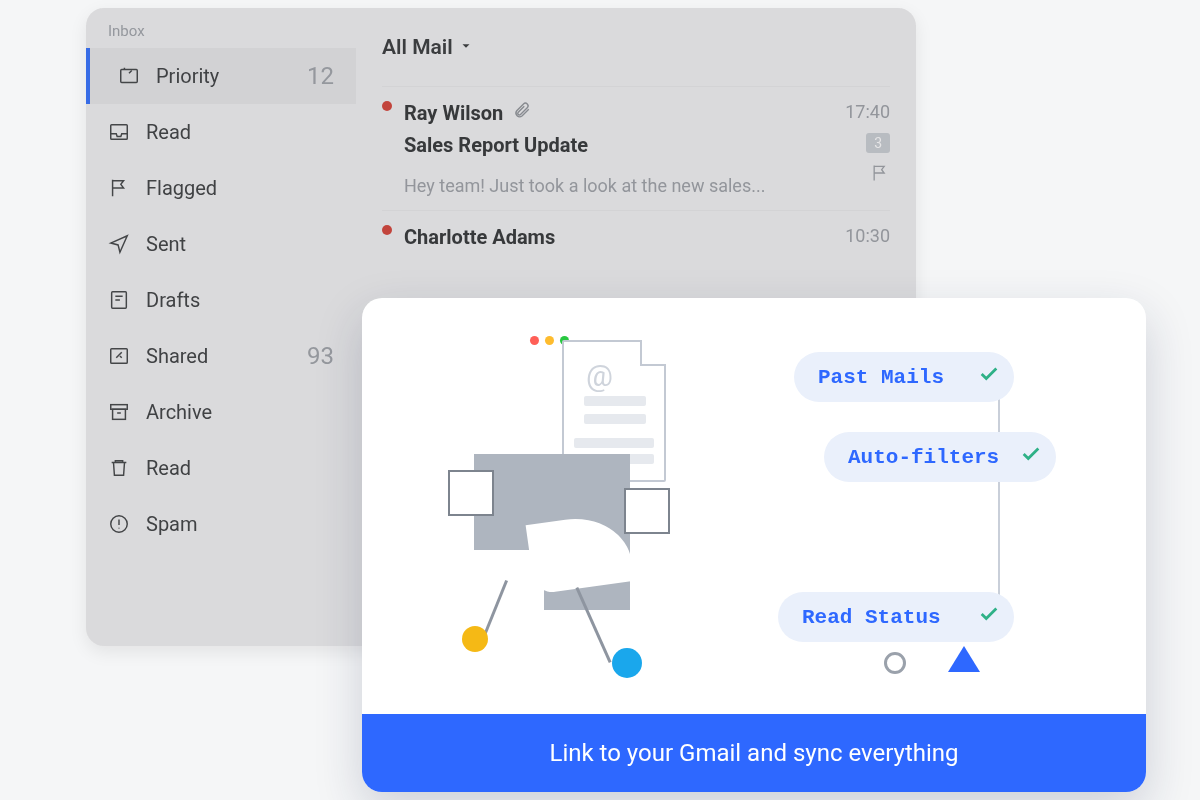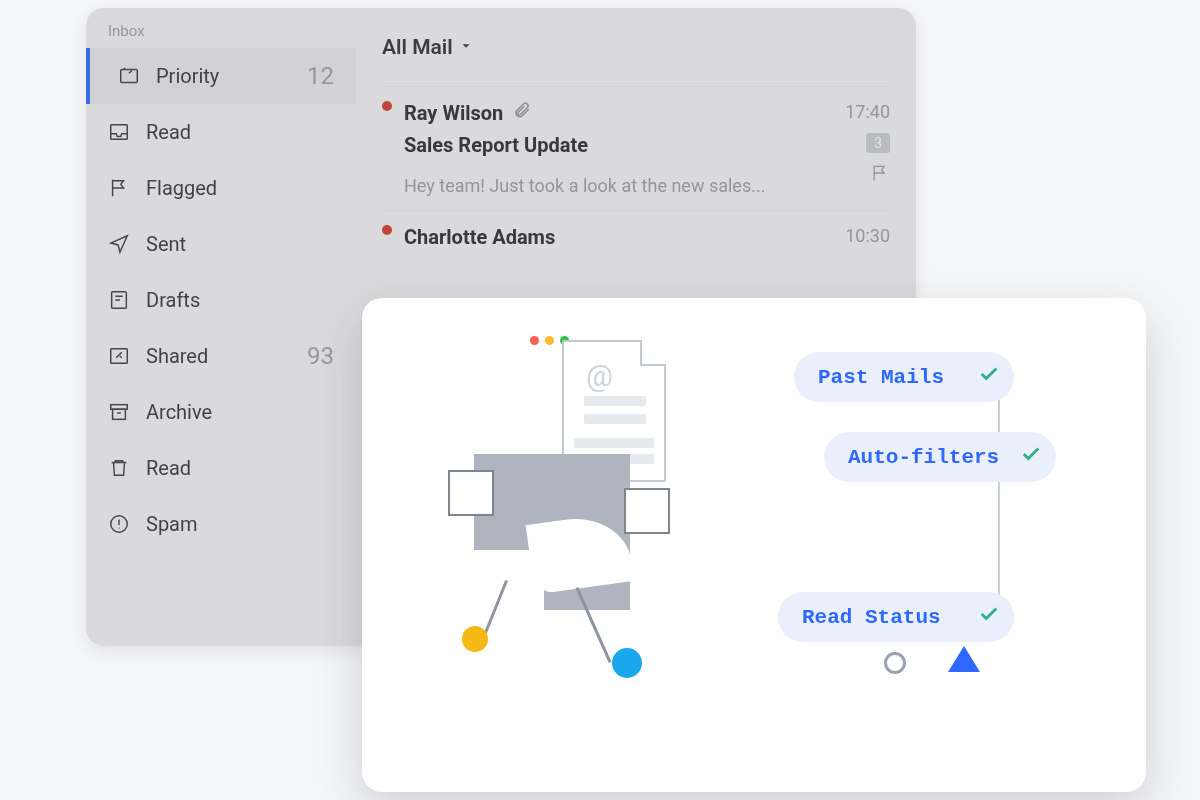--- a/index.html
+++ b/index.html
@@ -276,15 +276,18 @@
             </svg></span>
       </div>
       <div class="pill" style="left:416px; top:294px; width:236px;">
         <span>Read Status</span>
         <span class="check"><svg viewBox="0 0 24 24">
               <path d="M4 12l5 5 11-11"></path>
             </svg></span>
       </div>
     </div>
 
+    <div class="promo-footer">
+      <span>Link to your Gmail and sync everything</span>
+    </div>
   </div>
 
 </div>
 
 </body></html>

